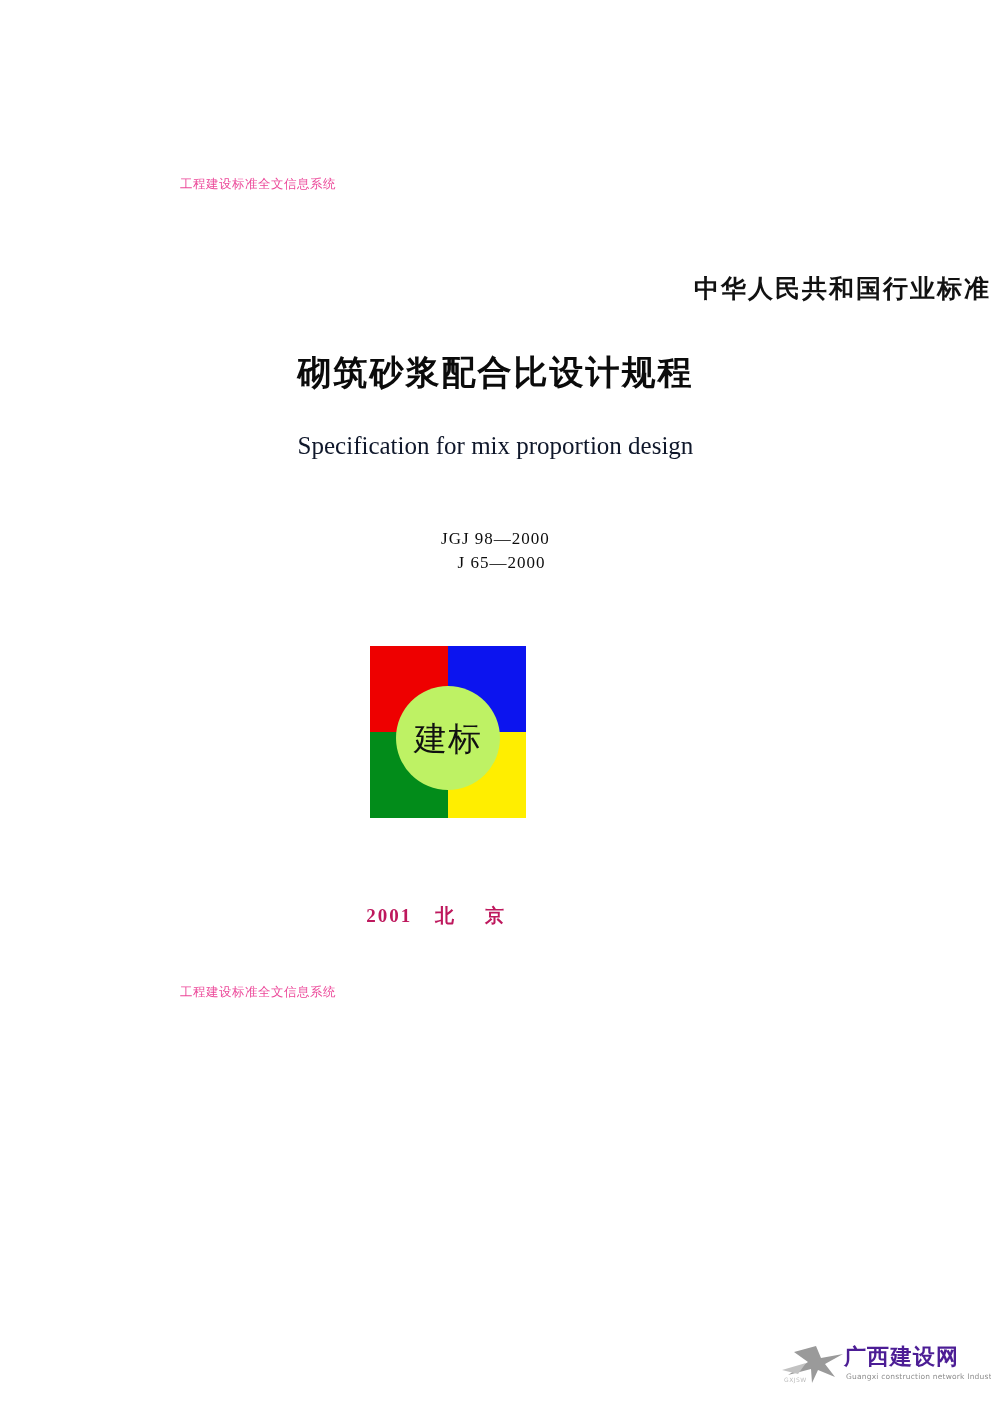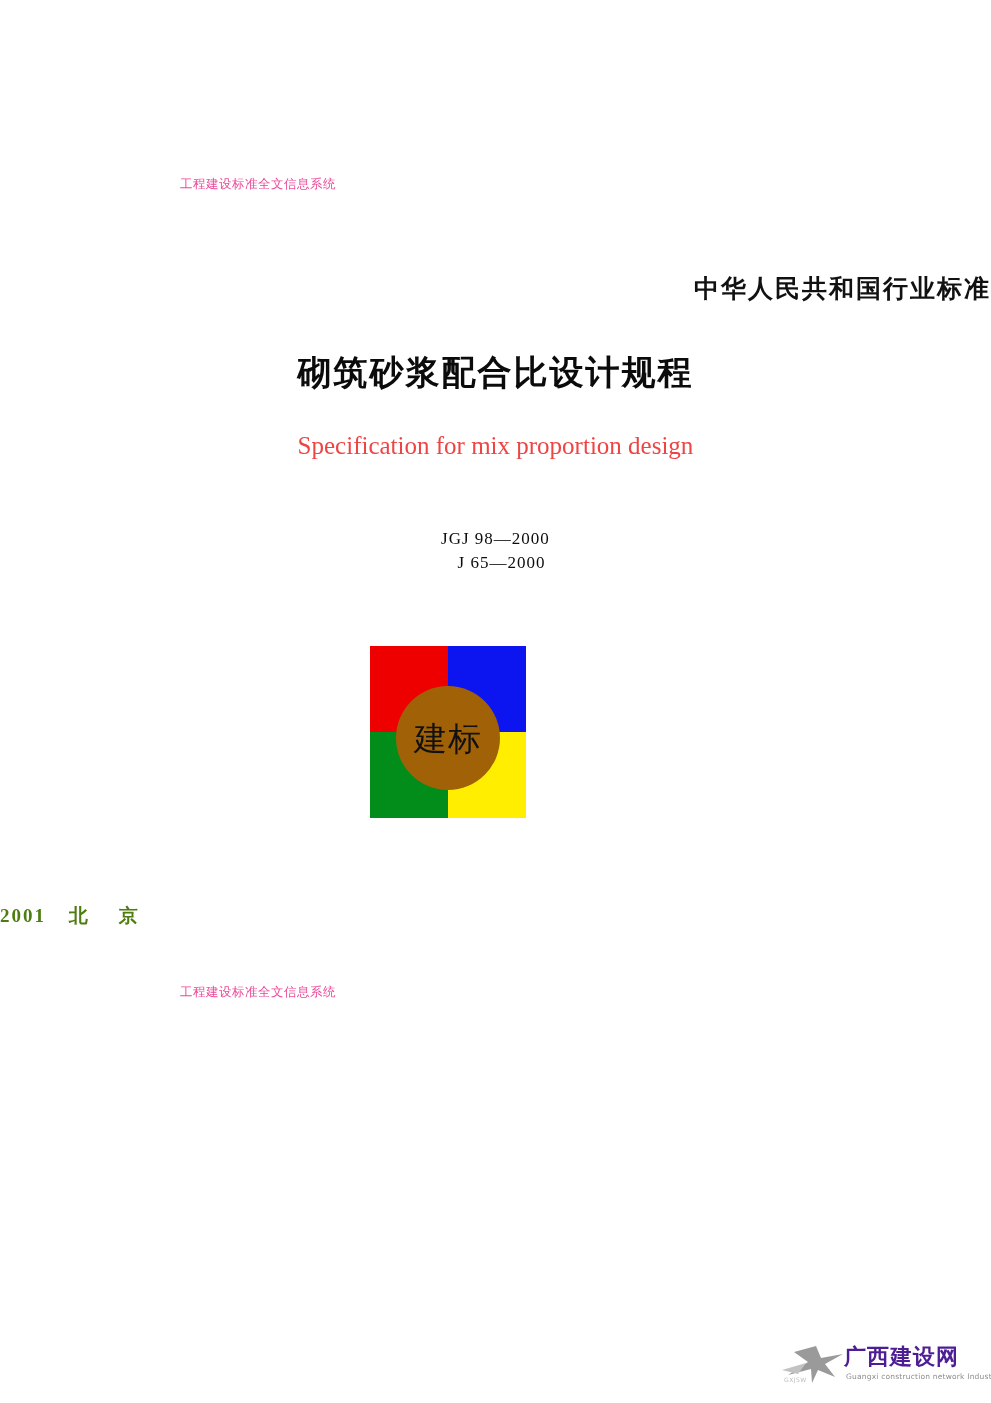--- a/index.html
+++ b/index.html
@@ -59,21 +59,21 @@
 
   .doc-title-en {
     position: absolute;
     top: 430px;
     left: 0;
     width: 991px;
     text-align: center;
     font-family: "Liberation Serif", serif;
     font-size: 25px;
     line-height: 32px;
-    color: #ef4444;
+    color: #0f172a;
   }
   .doc-title-en .ln2 { display: block; }
 
   .code-lines {
     position: absolute;
     top: 527px;
     left: 0;
     width: 991px;
     text-align: center;
     font-family: "Liberation Serif", serif;
@@ -102,44 +102,44 @@
   .logo .q-tr { left: 78px; top: 0;    background: #0c14ef; }
   .logo .q-bl { left: 0;    top: 86px; background: #028c1a; }
   .logo .q-br { left: 78px; top: 86px; background: #ffee00; }
   .logo .disc {
     position: absolute;
     left: 26px;
     top: 40px;
     width: 104px;
     height: 104px;
     border-radius: 50%;
-    background: #a16207;
+    background: #bef264;
     display: flex;
     align-items: center;
     justify-content: center;
   }
   .logo .disc span {
     font-family: "DejaVu Sans", sans-serif;
     font-size: 33px;
     letter-spacing: 1px;
     color: #111111;
     line-height: 1;
   }
 
   .pub-line {
     position: absolute;
     top: 903px;
     left: 0;
     width: 876px;
-    text-align: left;
+    text-align: center;
     font-family: "Liberation Serif", serif;
     font-weight: 700;
     font-size: 19px;
     letter-spacing: 2px;
-    color: #4d7c0f;
+    color: #be185d;
   }
   .pub-line .city {
     display: inline-block;
     margin-left: 16px;
     font-family: "DejaVu Sans", sans-serif;
     letter-spacing: 6px;
   }
 
   
   .corp-wm {

